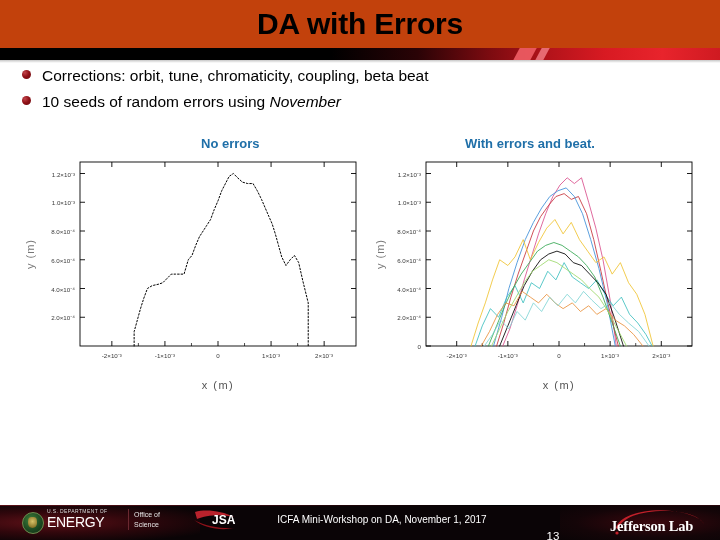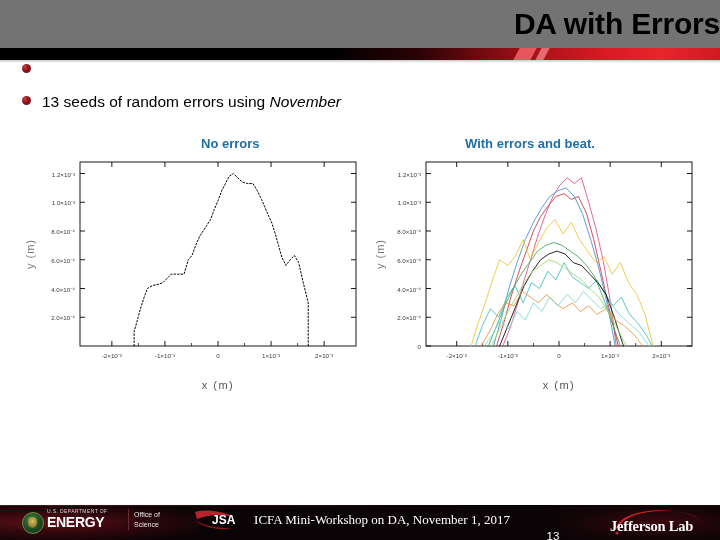--- a/index.html
+++ b/index.html
@@ -5,22 +5,22 @@
   html,body{margin:0;padding:0;}
   body{
     width:720px;height:540px;overflow:hidden;
     background:#ffffff;
     font-family:"Liberation Sans", sans-serif;
     position:relative;
   }
   
   .title-zone{
     position:absolute;left:0;top:0;width:720px;height:48px;
-    display:flex;align-items:center;justify-content:flex-end;
-    background:#737373;
+    display:flex;align-items:center;justify-content:center;
+    background:#c2410c;
   }
   .slide-title{
     font-size:30px;font-weight:bold;color:#000000;
     letter-spacing:-0.2px;line-height:1;
   }
   
   .band{
     position:absolute;left:0;top:48px;width:720px;height:12px;
     background:linear-gradient(90deg,
         #000000 0%, #000000 46%, #2a0306 58%, #7c0b10 68%,
@@ -90,33 +90,33 @@
     background:radial-gradient(circle at 40% 35%, #3f7f3a 0%, #1d4a22 55%, #0d2a12 100%);
     border:1px solid #6c8b4e;
   }
   .doe-seal::after{
     content:"";position:absolute;left:5px;top:4px;width:9px;height:11px;
     background:radial-gradient(circle at 50% 40%, #d8c268 0%, #8d7a2c 70%, #4d4414 100%);
     border-radius:40% 40% 45% 45%;
   }
   .doe-text{position:absolute;left:47px;top:508px;color:#ffffff;}
   .doe-small{font-size:5px;letter-spacing:.4px;color:#d8d8d8;display:block;line-height:7px;}
-  .doe-big{font-size:14px;font-weight:bold;letter-spacing:-0.3px;display:block;line-height:15px;color:#ffffff;}
+  .doe-big{font-size:14px;font-weight:normal;letter-spacing:-0.3px;display:block;line-height:15px;color:#ffffff;}
   .doe-div{
     position:absolute;left:128px;top:509px;width:1px;height:21px;background:#6b2830;
   }
   .sci-text{
     position:absolute;left:134px;top:510px;color:#e6e6e6;font-size:7px;line-height:9.5px;
   }
   .jsa-logo{
     position:absolute;left:192px;top:508px;width:46px;height:24px;
   }
   .footer-center{
     position:absolute;left:192px;top:512px;width:380px;
-    color:#ffffff;font-size:13px;line-height:15px;text-align:center;font-family:Liberation Serif, serif;
+    color:#ffffff;font-size:10px;line-height:15px;text-align:center;
   }
   .footer-page{
     position:absolute;left:530px;top:512px;width:46px;text-align:center;
     color:#ffffff;font-size:11.5px;line-height:15px;margin-top:17px;
   }
   .jlab{
     position:absolute;left:608px;top:508px;width:104px;height:30px;
   }
   .jlab-text{
     position:absolute;left:2px;top:10px;color:#ffffff;
@@ -134,24 +134,25 @@
 
 <div class="band">
   <div class="band-slash"></div>
   <div class="band-slash2"></div>
 </div>
 <div class="band-shadow"></div>
 
 <div class="bullets">
   <div class="bullet-row">
     <span class="bullet-dot"></span>
+    <span class="bullet-text"><span>Corrections: orbit, tune, chromaticity, coupling, beta beat</span></span>
   </div>
   <div class="bullet-row">
     <span class="bullet-dot"></span>
-    <span class="bullet-text"><span>13 seeds of random errors using </span><span class="it">November</span></span>
+    <span class="bullet-text"><span>10 seeds of random errors using </span><span class="it">November</span></span>
   </div>
 </div>
 
 <div class="cap" id="cap-left">No errors</div>
 <div class="cap" id="cap-right">With errors and beat.</div>
 
 <div class="plot" id="plot-left">
     <svg width="346" height="240" viewBox="0 0 346 240">
       <rect x="0" y="0" width="346" height="240" class="plot-bg"></rect>
       <rect x="62" y="10" width="276" height="184" fill="none" stroke="#000" stroke-width="0.9"></rect>

